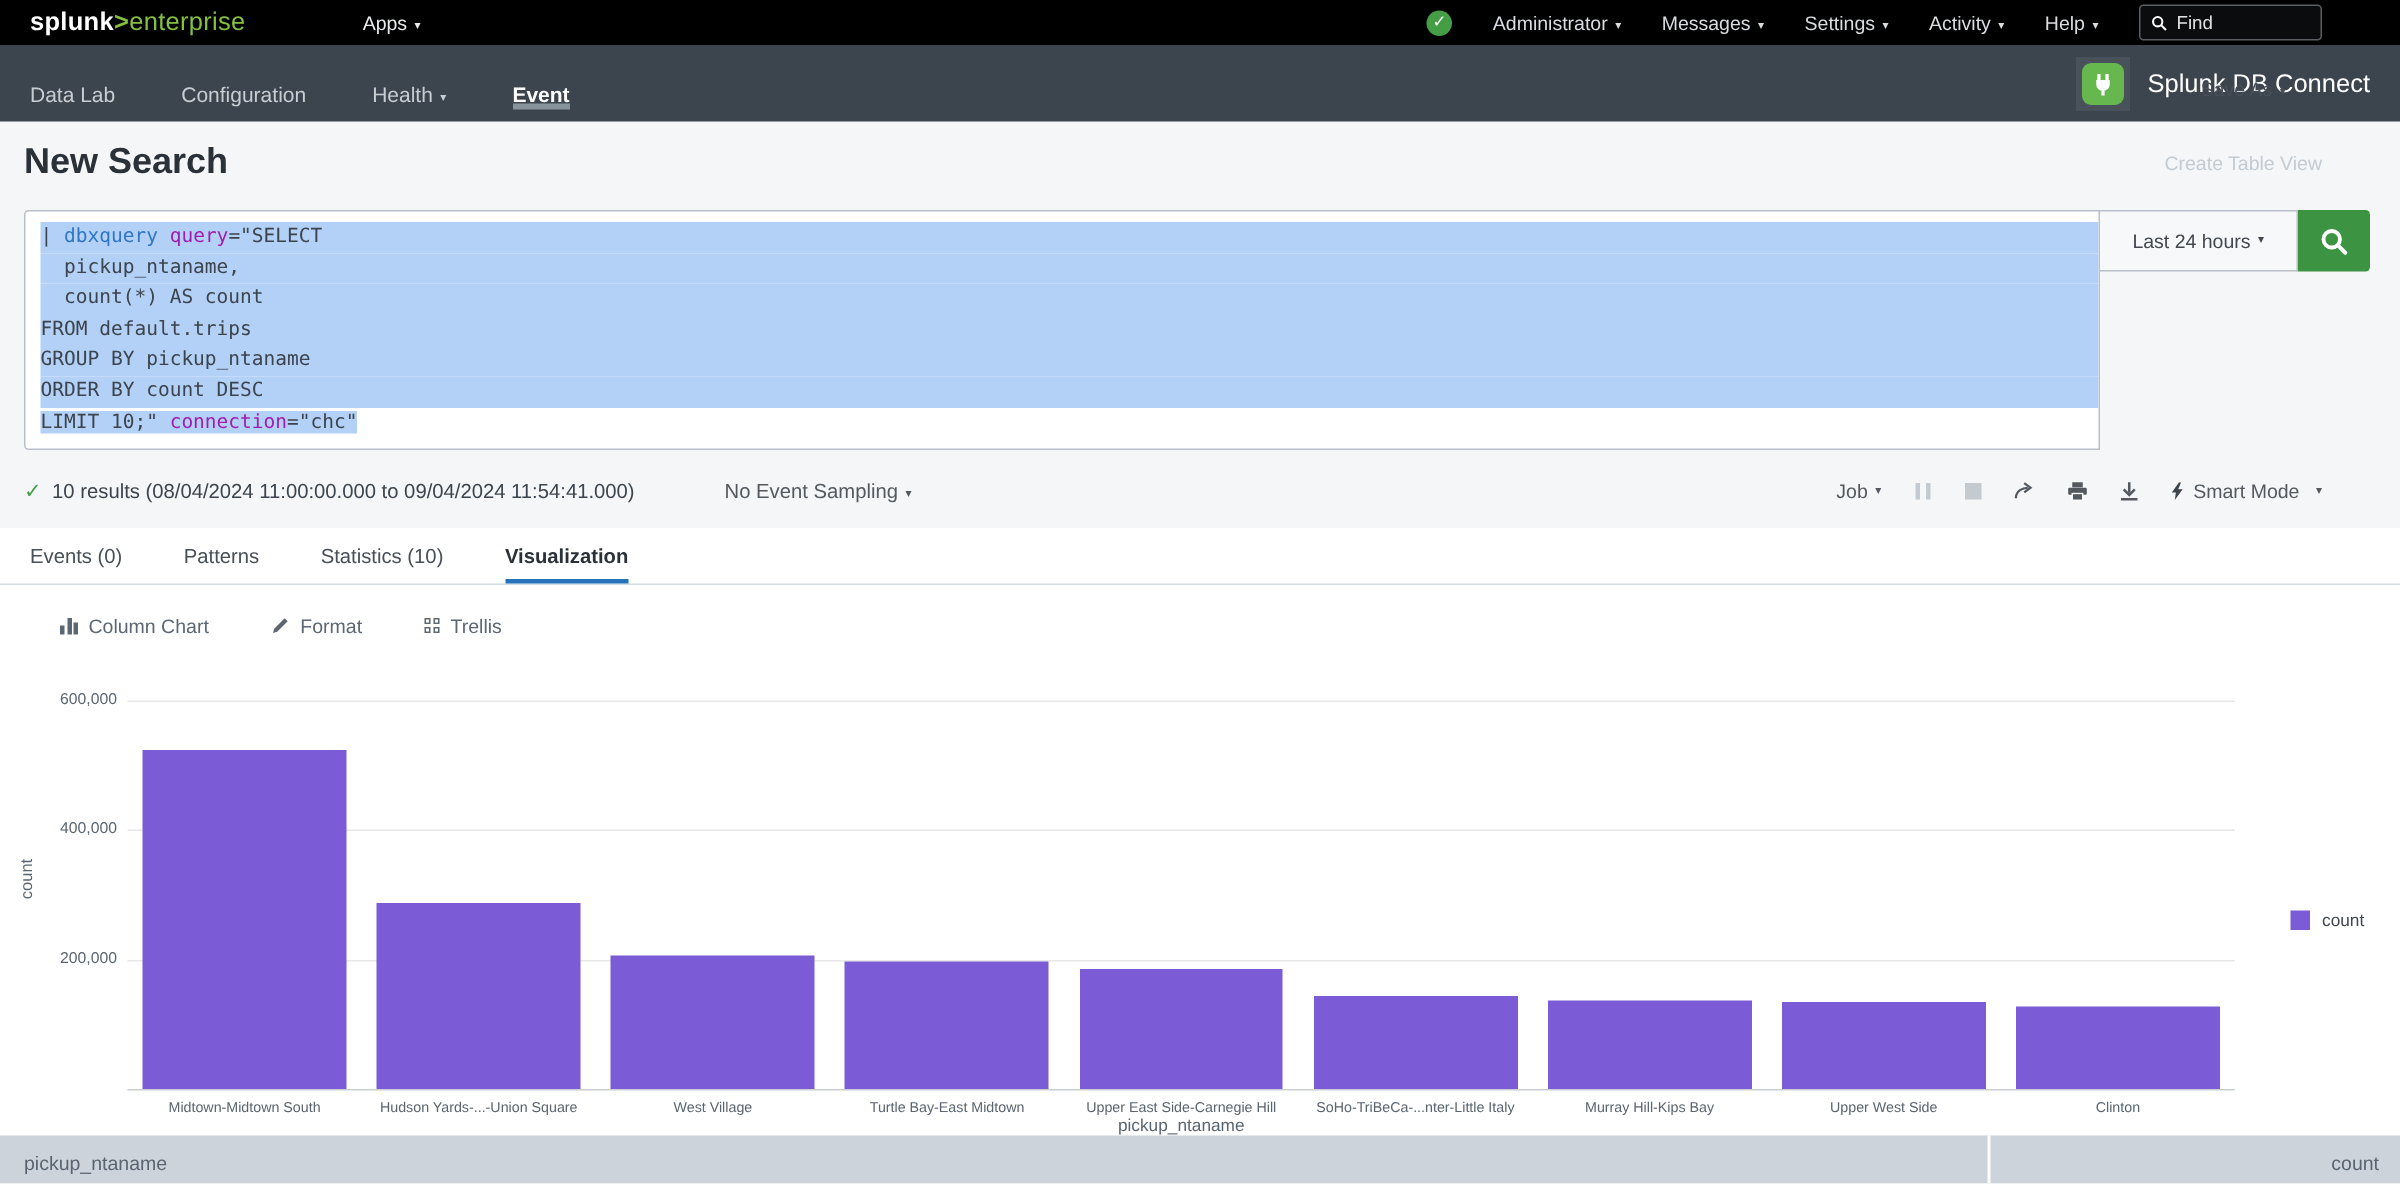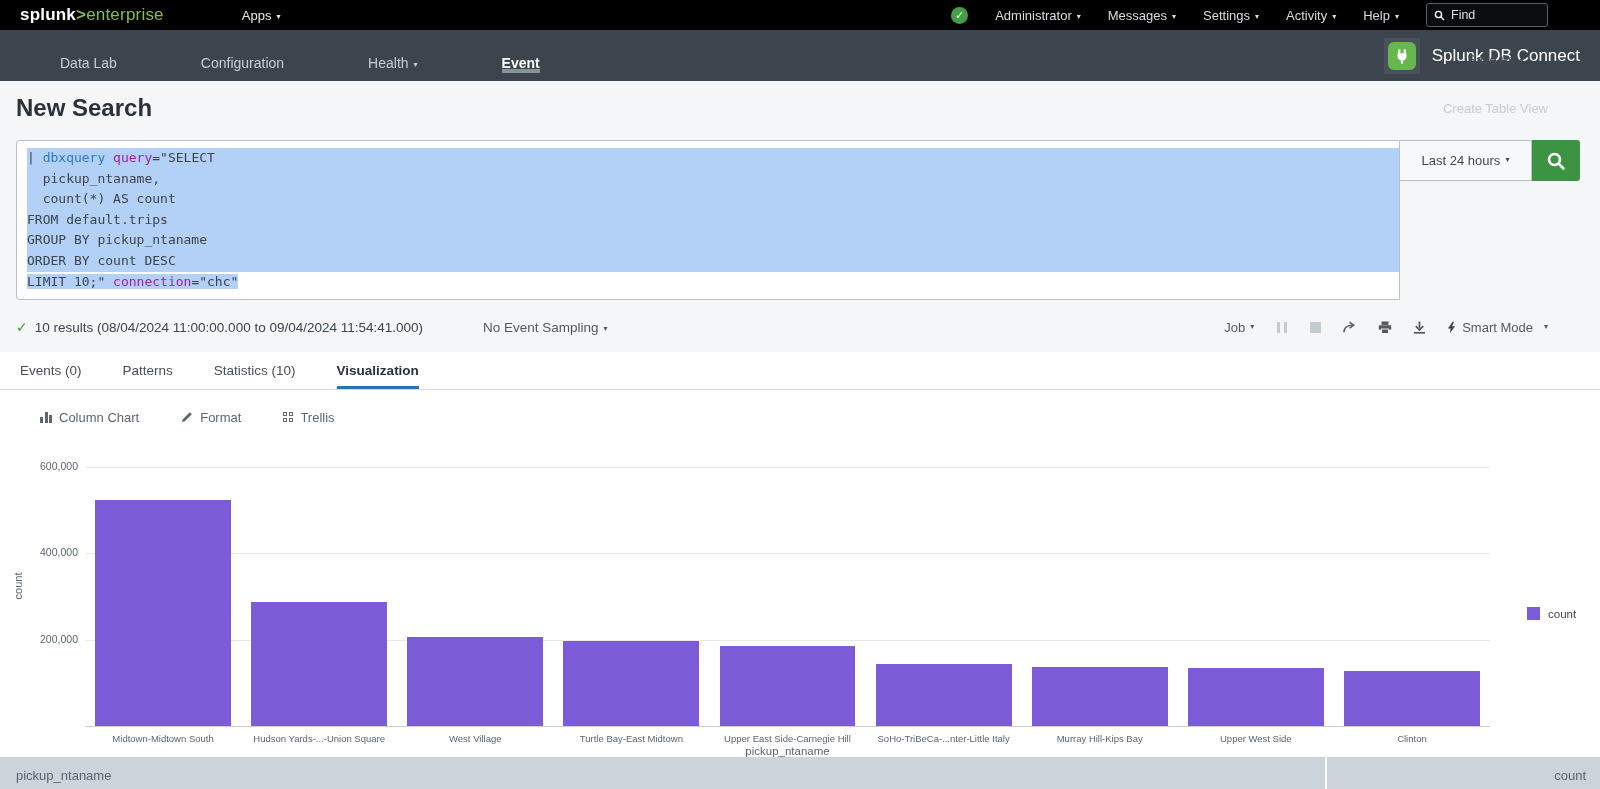--- a/index.html
+++ b/index.html
@@ -23,21 +23,21 @@
              border-radius:3px; padding:0 7px; background:#0a0c0d; }
   .findbox svg { flex:0 0 auto; }
   .findbox input { border:none; outline:none; background:transparent; color:#fff; font-size:12.5px;
                    width:88px; margin-left:6px; font-family:inherit; }
   .findbox input::placeholder { color:#dfe2e5; }
 
   
   .appbar { position:absolute; top:30px; left:0; width:1600px; height:51px; background:#3c444d;
             display:flex; align-items:center; padding:0 20px; }
   .ab-item { color:#c8cdd2; font-size:14px; margin-right:44px; cursor:pointer; position:relative;
-             height:35px; line-height:51px; white-space:nowrap;margin-left:40px; }
+             height:35px; line-height:51px; white-space:nowrap; }
   .ab-item.active { color:#fff; font-weight:bold; }
   .ab-item.active .ab-under { position:absolute; bottom:0; left:0; right:0; height:4px; background:#87939a; }
   .ab-right { margin-left:auto; display:flex; align-items:center; }
   .app-tile { width:36px; height:36px; background:#49525a; display:flex; align-items:center; justify-content:center; }
   .app-tile .plug { width:28px; height:28px; background:#65b74e; border-radius:6px;
                     display:flex; align-items:center; justify-content:center; }
   .app-title { color:#fff; font-size:17px; margin-left:12px; white-space:nowrap; }
 
   
   .hdr-row { position:absolute; top:92px; left:16px; right:52px; height:32px; display:flex; align-items:center; }

